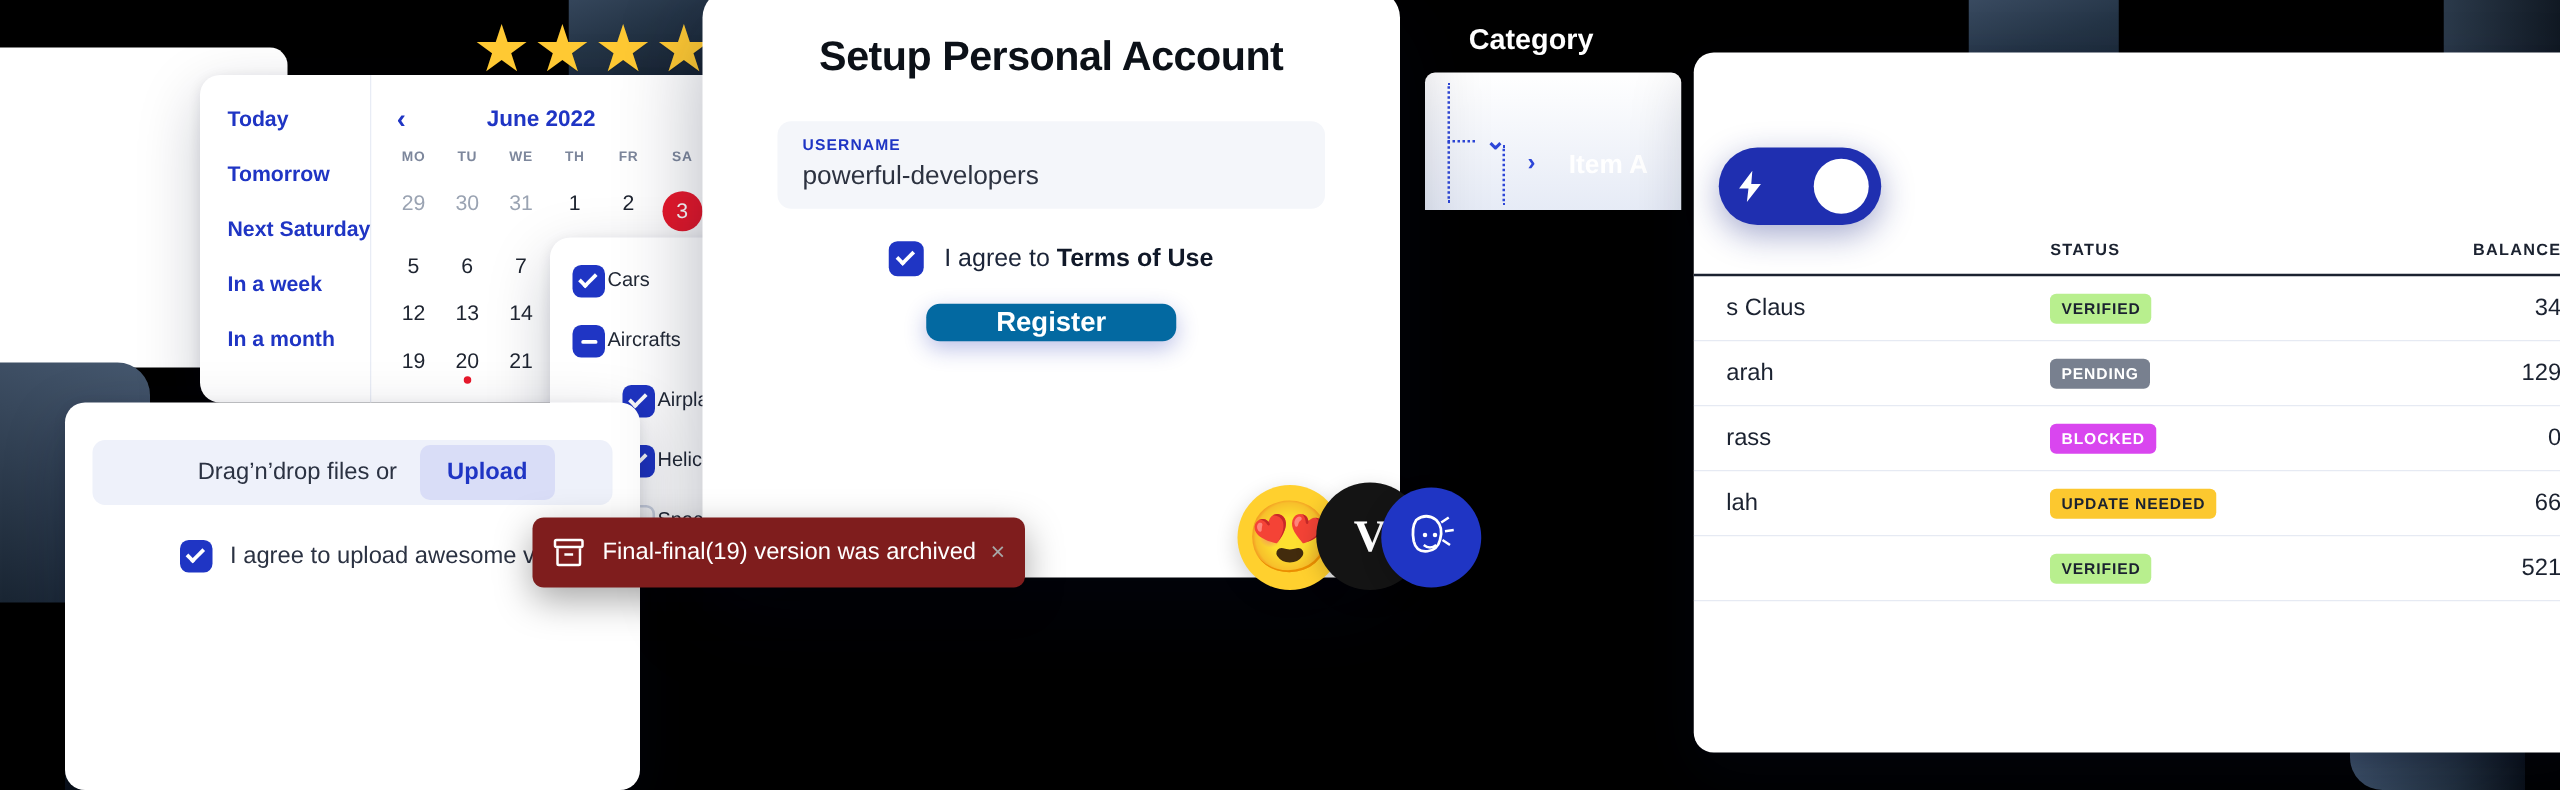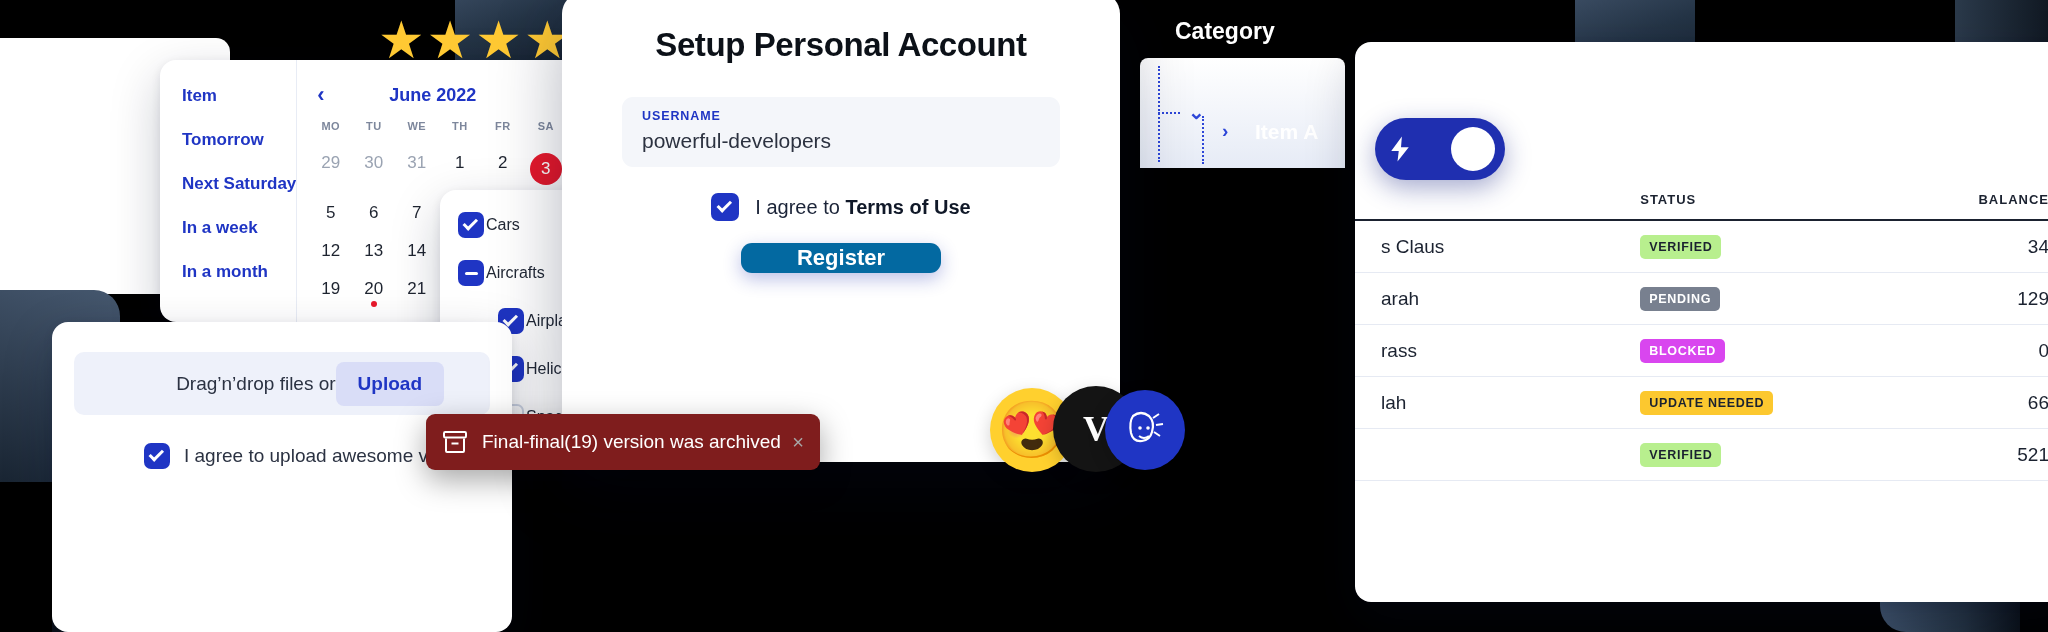--- a/index.html
+++ b/index.html
@@ -232,23 +232,23 @@
   }
   #toast .msg { color: #fff; font-size: 19px; margin-left: 14px; flex: 1; white-space: nowrap;}
   #toast .x { color: #a7a7a7; font-size: 20px; cursor: pointer; padding-left: 8px; }
 
   
   #upload {
     left: 52px; top: 322px; width: 460px; height: 310px;
     border-radius: 16px; z-index: 30; padding: 30px 22px 0 22px; overflow: hidden;
   }
   .drop {
-    background: #eef1fa; border-radius: 10px; height: 63px;
+    background: #eef1fa; border-radius: 10px; height: 52px;
     display: flex; align-items: center; justify-content: flex-end;
-    padding-right: 46px; 
+    padding-right: 46px; gap: 18px;
   }
   .drop-text { font-size: 19px; color: #2b3242; }
   .btn-upload {
     background: #d9ddf7; color: #1f35c4; font-weight: bold; font-size: 19px;
     border: none; border-radius: 8px; padding: 11px 22px; cursor: pointer;
     font-family: inherit;
   }
   .upload-agree { display: flex; align-items: center; margin: 28px 0 0 70px; }
   .upload-agree .cb { width: 26px; height: 26px; }
   .upload-agree .lbl { margin-left: 14px; font-size: 19px; color: #2b3242; white-space: nowrap; }
@@ -285,21 +285,21 @@
   <div class="stars">
     <span class="star">★</span>
     <span class="star">★</span>
     <span class="star">★</span>
     <span class="star">★</span>
     <span class="star half">★</span>
   </div>
 
   <div class="card" id="datepicker">
     <ul class="dp-presets">
-      <li>Item</li>
+      <li>Today</li>
       <li>Tomorrow</li>
       <li>Next Saturday</li>
       <li>In a week</li>
       <li>In a month</li>
     </ul>
     <div class="dp-cal">
       <div class="dp-head">
         <div class="dp-prev">‹</div>
         <div class="dp-month">June 2022</div>
       </div>

